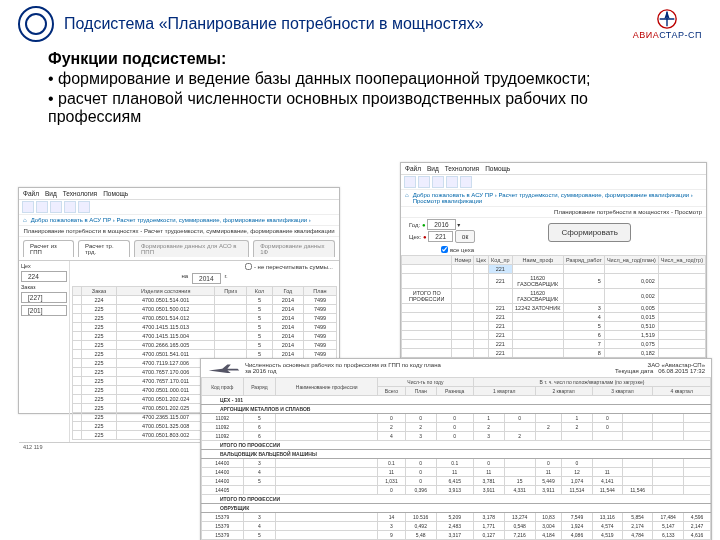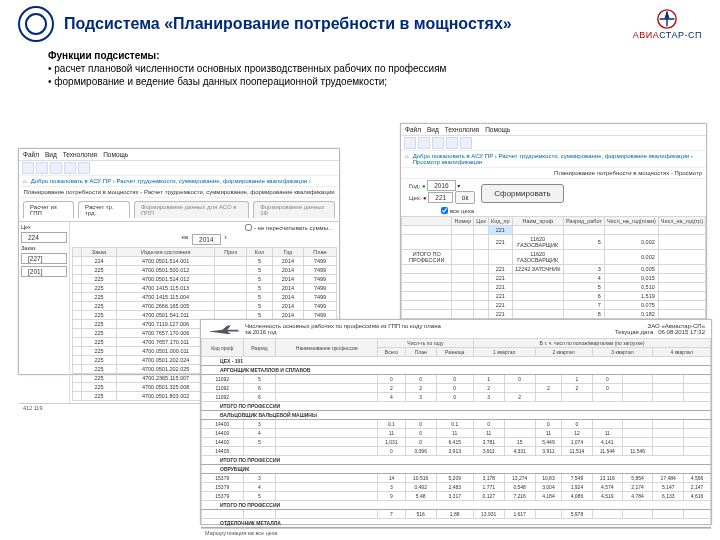--- a/index.html
+++ b/index.html
@@ -1,25 +1,25 @@
 <!DOCTYPE html>
 <html><head>
 <meta charset="utf-8">
 <style>
   html,body{margin:0;padding:0;width:720px;height:540px;font-family:Arial,Helvetica,sans-serif;background:#fff;overflow:hidden}
   .header{display:flex;align-items:center;padding:6px 18px 2px 18px;gap:10px}
   .ulogo{width:32px;height:32px;border-radius:50%;border:2px solid #002a7a;position:relative;flex-shrink:0}
   .ulogo::before{content:"";position:absolute;inset:5px;border:2px solid #002a7a;border-radius:50%}
-  h1.title{font-size:16px;font-weight:bold;color:#002a7a;margin:0;flex:1}
+  h1.title{font-size:16px;font-weight:normal;color:#002a7a;margin:0;flex:1}
   .rlogo{display:flex;flex-direction:column;align-items:center;font-size:9px}
   .rwing{width:22px;height:22px;position:relative}
   .rwing svg{width:22px;height:22px}
   .rtxt{font-weight:normal;letter-spacing:.5px}
   .rtxt .a{color:#b00}.rtxt .b{color:#002a7a}
-  .funcs{padding:4px 48px;font-size:10px;color:#000}
+  .funcs{padding:4px 48px;font-size:16px;color:#000}
   .funcs p{margin:2px 0}
   .funcs strong{font-weight:bold}
   .stage{position:relative;width:720px;height:430px}
   
   .win{position:absolute;background:#fff;border:1px solid #bbb;box-shadow:0 0 2px rgba(0,0,0,.15);font-size:6px;color:#333}
   .menubar{border-bottom:1px solid #ddd;padding:2px 4px;display:flex;gap:6px;font-size:6.5px;color:#222}
   .toolbar{border-bottom:1px solid #eee;padding:1px 3px;display:flex;gap:2px}
   .tico{width:10px;height:10px;background:#eef;border:1px solid #cde}
   .crumb{padding:2px 4px;border-bottom:1px solid #eee;display:flex;gap:4px;font-size:6px;color:#333}
   .crumb span{color:#06a}
@@ -69,22 +69,22 @@
           <circle cx="12" cy="12" r="10" fill="none" stroke="#b00" stroke-width="1.5"></circle>
           <path d="M4 12h16M12 4v16" stroke="#002a7a" stroke-width="1.5"></path>
           <polygon points="12,3 15,12 12,10 9,12" fill="#002a7a"></polygon>
         </svg></div>
     <div class="rtxt"><span class="a">АВИА</span><span class="b">СТАР-СП</span></div>
   </div>
 </div>
 
 <div class="funcs">
   <p><strong>Функции подсистемы:</strong></p>
+  <p>• <span>формирование и ведение базы данных пооперационной трудоемкости;</span></p>
   <p>• <span>расчет плановой численности основных производственных рабочих по профессиям</span></p>
-  <p>• <span>формирование и ведение базы данных пооперационной трудоемкости;</span></p>
 </div>
 
 <div class="stage">
 
   <div class="win winA">
     <div class="menubar">
       <span>Файл</span>
         <span>Вид</span>
         <span>Технология</span>
         <span>Помощь</span>
@@ -306,21 +306,21 @@
     <div class="crumb">
         <span>⌂</span>
         <span>Добро пожаловать в АСУ ПР › Расчет трудоемкости, суммирование, формирование квалификации › Просмотр квалификации</span>
       </div>
     <div class="ptitle" style="text-align:right">Планирование потребности в мощностях - Просмотр</div>
     <div class="pbox">
       <div class="col">
         <div class="lab"><span>Год:</span> <span style="color:#0a0">●</span> <span class="inp">2016</span> <span>▾</span></div>
         <div class="lab"><span>Цех:</span> <span style="color:#b00">●</span> <span class="inp">221</span> <span class="btn">ок</span></div>
       </div>
-      <div style="flex:1;"><span class="big">Сформировать</span></div>
+      <div style="flex:1;text-align:center"><span class="big">Сформировать</span></div>
     </div>
     <div class="chk">
         <label class="cb">
           <input type="checkbox" checked="" style="">
           <span>все цеха</span>
         </label>
       </div>
     <table style="width:100%">
       <thead>
           <tr id="wb-h">

